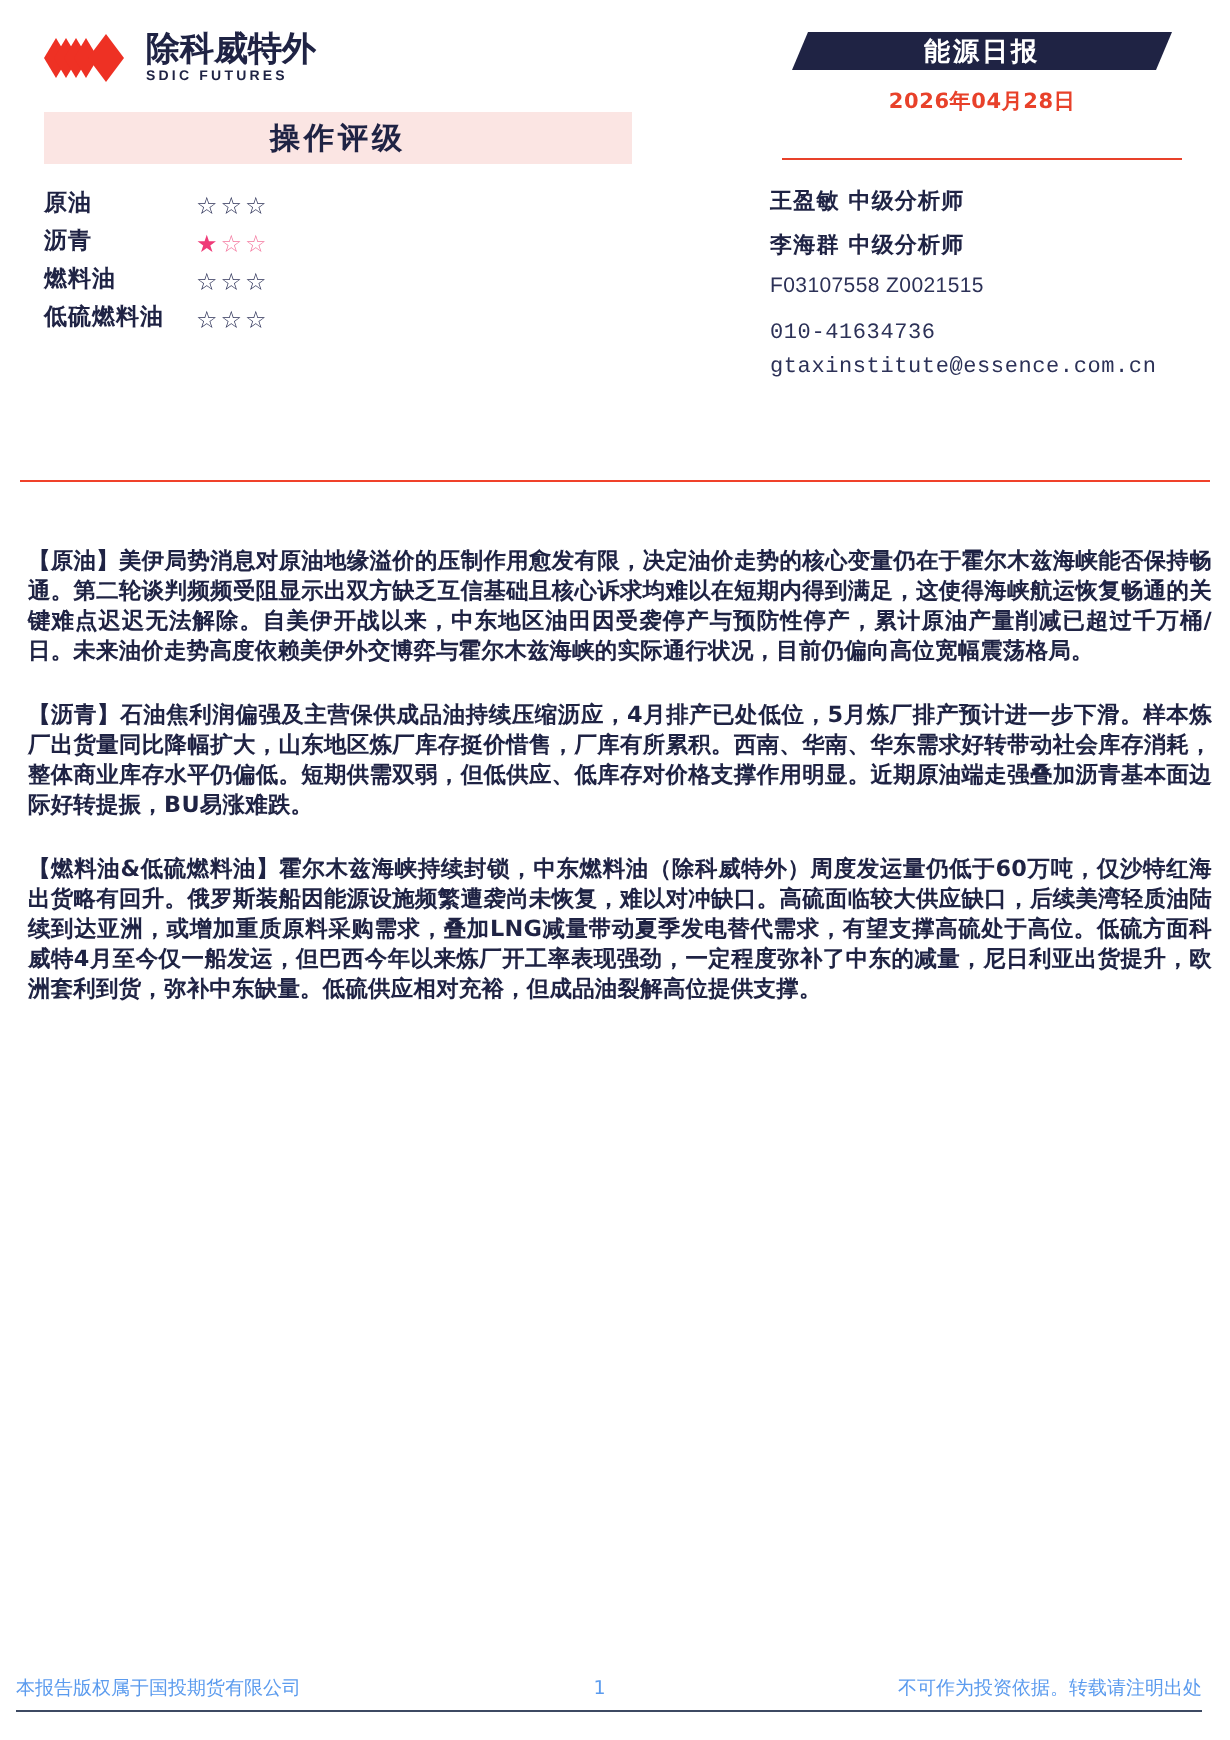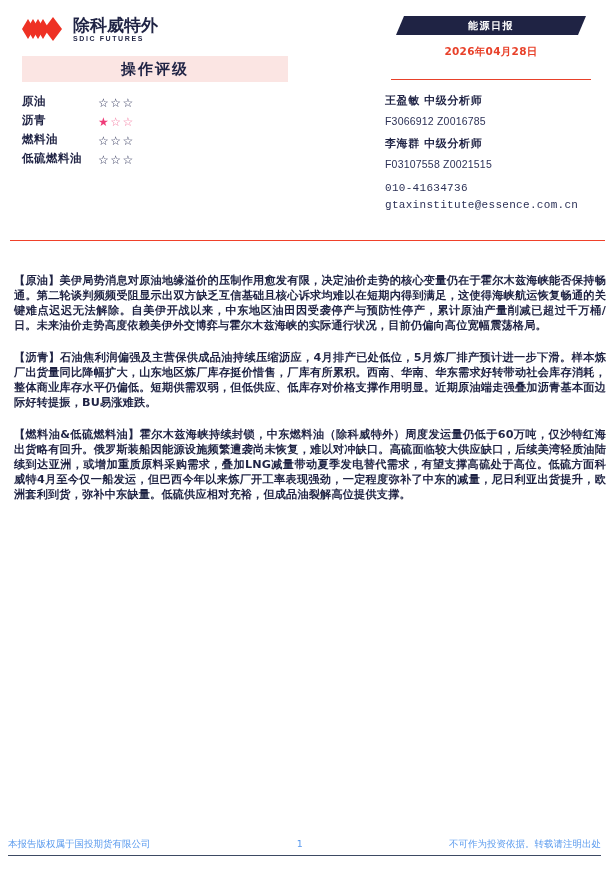--- a/index.html
+++ b/index.html
@@ -65,21 +65,21 @@
     font-size: 7px;
     font-weight: bold;
     letter-spacing: 1.6px;
     color: #1f2344;
     margin-top: 1px;
     font-family: "Liberation Sans", sans-serif;
   }
 
   .rating-title {
     margin-top: 12px;
-    width: 266px;
+    width: 294px;
     height: 26px;
     background: #fbe5e3;
     display: flex;
     align-items: center;
     justify-content: center;
   }
   .rating-title span {
     font-size: 15px;
     font-weight: bold;
     color: #1f2344;
@@ -138,21 +138,21 @@
     background: #1f2344;
     clip-path: polygon(8px 0, 190px 0, 182px 19px, 0 19px);
   }
   .banner-text {
     position: absolute;
     inset: 0;
     display: flex;
     align-items: center;
     justify-content: center;
     color: #ffffff;
-    font-size: 10px;
+    font-size: 13px;
     font-weight: bold;
     letter-spacing: 1.5px;
     font-family: "DejaVu Sans", sans-serif;
   }
 
   .date-wrap {
     margin-top: 6px;
     width: 200px;
     margin-left: 6px;
     text-align: center;
@@ -307,21 +307,20 @@
         <div class="banner-shape"></div>
         <div class="banner-text">能源日报</div>
       </div>
 
       <div class="date-wrap">
         <span class="date-text">2026年04月28日</span>
       </div>
 
       <div class="analyst-block">
         <div class="analyst-name">王盈敏  中级分析师</div>
-        <div class="analyst-code">F3066912 Z0016785</div>
         <div class="analyst-name">李海群  中级分析师</div>
         <div class="analyst-code">F03107558 Z0021515</div>
       </div>
 
       <div class="contact-block">
         <div class="contact-line">010-41634736</div>
         <div class="contact-line">gtaxinstitute@essence.com.cn</div>
       </div>
 
     </div>

